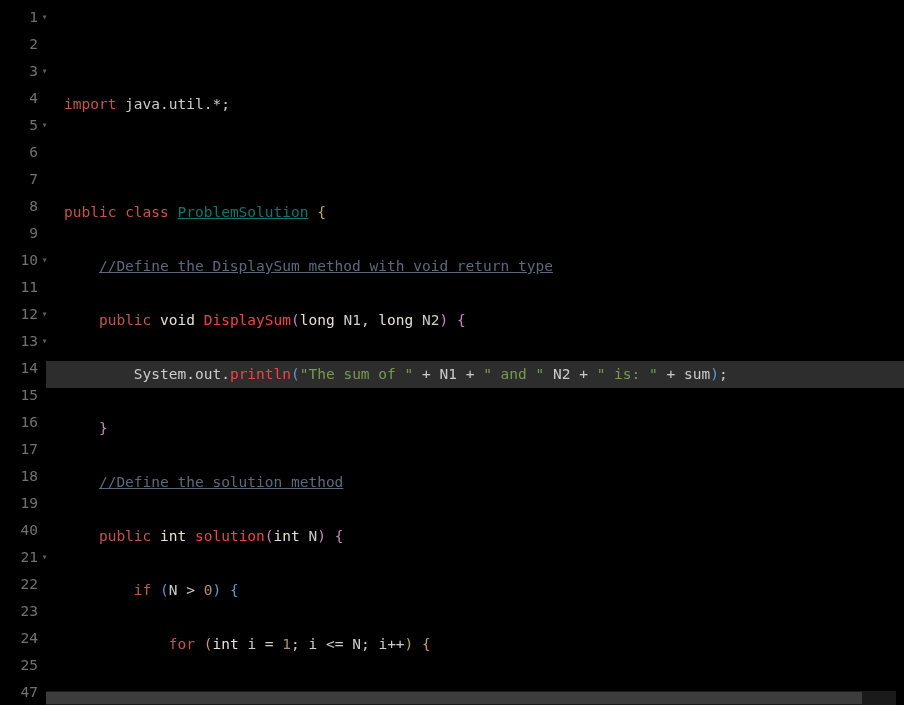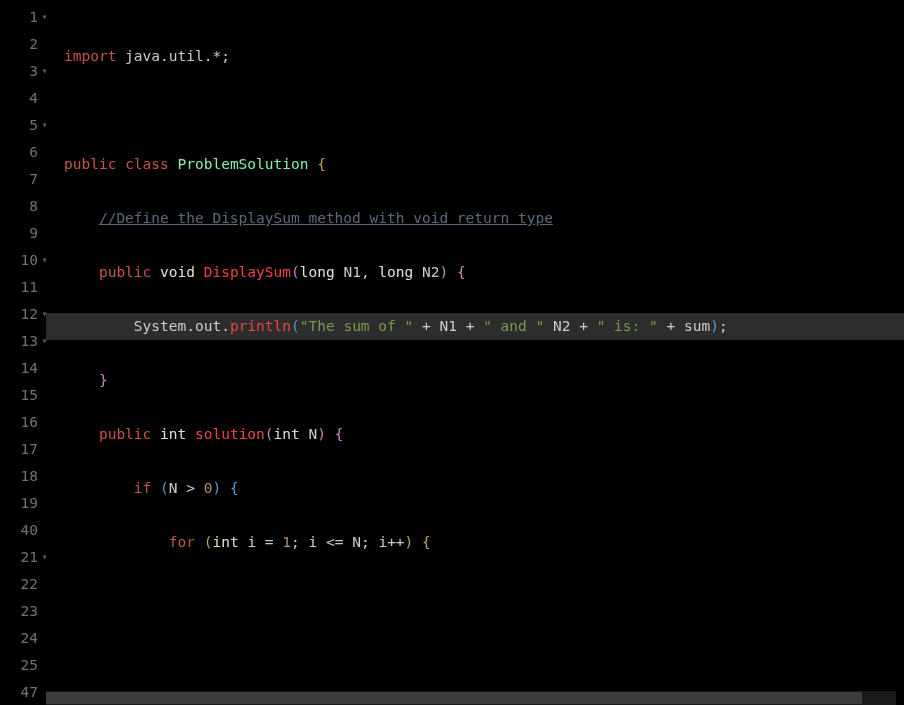--- a/index.html
+++ b/index.html
@@ -40,35 +40,36 @@
     color: #5c5c5c;
     font-size: 10px;
     transform: rotate(90deg);
   }
   .code {
     flex: 1;
     white-space: pre;
     padding-left: 18px;
     padding-top: 16px;
     overflow: hidden;
+    margin-top: 48px;
   }
   .line {
     height: 27px;
   }
   .line.hl {
     background: #2d2d2d;
     margin-left: -18px;
     padding-left: 18px;
     margin-right: -40px;
     padding-right: 40px;
   }
   
   .kw  { color: #c2564b; }  
   .typ { color: #e6e1cf; font-weight: 500; } 
-  .cls { color: #86efac; } 
+  .cls { color: #0f766e; text-decoration: underline; } 
   .mth { color: #ef4444; }
   .cmt { color: #5b6a7c; text-decoration: underline; } 
   .str { color: #7a994e; } 
   .num { color: #b18f6a; } 
   .id  { color: #cccccc; } 
   .pn  { color: #cccccc; } 
   .op  { color: #cccccc; }
   .p1  { color: #bfa15a; } 
   .p2  { color: #c586c0; }
   .p3  { color: #569cd6; }
@@ -125,20 +126,21 @@
     </div>
 
   <div class="code">
 <div class="line"><span class="kw">import</span><span class="id"> java</span><span class="pn">.</span><span class="id">util</span><span class="pn">.*;</span></div>
 <div class="line"></div>
 <div class="line"><span class="kw">public</span> <span class="kw">class</span> <span class="cls">ProblemSolution</span> <span class="p1">{</span></div>
 <div class="line">    <span class="cmt">//Define the DisplaySum method with void return type</span></div>
 <div class="line">    <span class="kw">public</span> <span class="typ">void</span> <span class="mth">DisplaySum</span><span class="p2">(</span><span class="typ">long</span> <span class="id">N1</span><span class="pn">,</span> <span class="typ">long</span> <span class="id">N2</span><span class="p2">)</span> <span class="p2">{</span></div>
 <div class="line hl">        <span class="id">System</span><span class="pn">.</span><span class="id">out</span><span class="pn">.</span><span class="mth">println</span><span class="p3">(</span><span class="str">"The sum of "</span> <span class="op">+</span> <span class="id">N1</span> <span class="op">+</span> <span class="str">" and "</span> <span class="id">N2</span> <span class="op">+</span> <span class="str">" is: "</span> <span class="op">+</span> <span class="id">sum</span><span class="p3">)</span><span class="pn">;</span></div>
 <div class="line">    <span class="p2">}</span></div>
+<div class="line">    <span class="cmt">//Define the solution method</span></div>
 <div class="line">    <span class="kw">public</span> <span class="typ">int</span> <span class="mth">solution</span><span class="p2">(</span><span class="typ">int</span> <span class="id">N</span><span class="p2">)</span> <span class="p2">{</span></div>
 <div class="line">        <span class="kw">if</span> <span class="p3">(</span><span class="id">N</span> <span class="op">&gt;</span> <span class="num">0</span><span class="p3">)</span> <span class="p3">{</span></div>
 <div class="line">            <span class="kw">for</span> <span class="p1">(</span><span class="typ">int</span> <span class="id">i</span> <span class="op">=</span> <span class="num">1</span><span class="pn">;</span> <span class="id">i</span> <span class="op">&lt;=</span> <span class="id">N</span><span class="pn">;</span> <span class="id">i</span><span class="op">++</span><span class="p1">)</span> <span class="p1">{</span></div>
 
 
 
 
 
 
 

